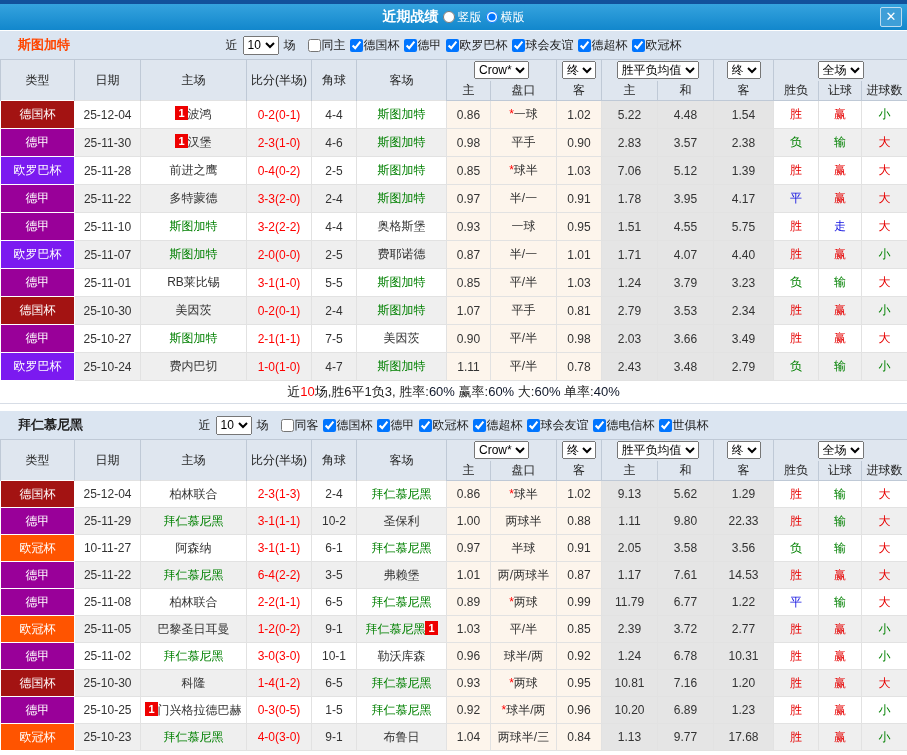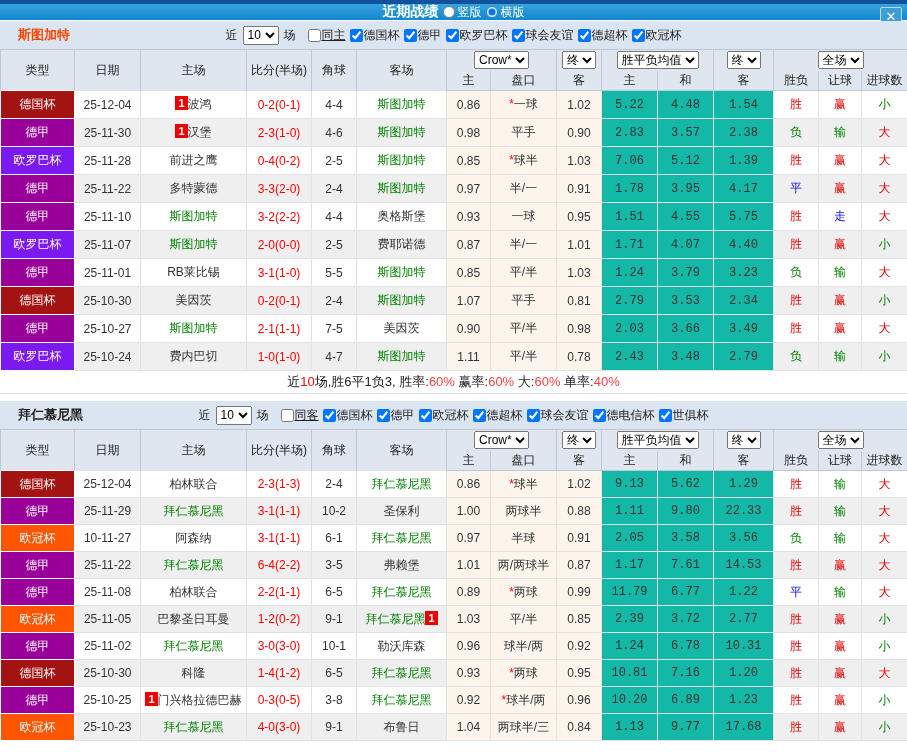--- a/index.html
+++ b/index.html
@@ -4,21 +4,21 @@
 <style>
   * { margin:0; padding:0; box-sizing:border-box; }
   html,body { background:#fff; }
   body {
     width:907px; height:755px; overflow:hidden;
     font-family:"Liberation Sans","DejaVu Sans",sans-serif;
     font-size:12px; color:#333;
   }
   .topstrip { height:4px; background:#12519b; }
   .titlebar {
-    position:relative; height:16px;
+    position:relative; height:26px;
     background:linear-gradient(#35a3de,#1287cc);
     display:flex; align-items:center; justify-content:center;
     color:#fff;
   }
   .titlebar .tgroup { display:flex; align-items:center; gap:4px; }
   .titlebar .ttl { font-weight:bold; font-size:14px; }
   .titlebar label { display:flex; align-items:center; gap:3px; font-size:12px; cursor:pointer; }
   .titlebar input[type=radio] { width:12px; height:12px; }
   .closebtn {
     position:absolute; right:5px; top:3px; width:22px; height:20px;
@@ -30,53 +30,53 @@
     position:relative; height:28px; background:#dbe5f1;
     display:flex; align-items:center; margin-top:1px;
   }
   .teambar .tname { position:absolute; left:18px; font-weight:bold; font-size:13px; }
   .teambar .filters {
     margin:0 auto; display:flex; align-items:center; gap:2px; color:#222;
   }
   .teambar select { font-size:12px; height:19px; margin:0 3px; }
   .teambar label { display:inline-flex; align-items:center; cursor:pointer; }
   .teambar input[type=checkbox] { width:13px; height:13px; margin:0 1px 0 2px; }
-  .scopebox { margin-left:8px; margin-right:0;text-decoration:underline; }
+  .scopebox { margin-left:8px; margin-right:0; }
   table { border-collapse:collapse; table-layout:fixed; width:907px; }
   thead th {
     background:#dfe6ef; border:1px solid #bfc9d6; font-weight:normal;
     font-size:12px; color:#222; text-align:center; padding:0;
   }
   thead tr.selrow th { height:21px; border-bottom:none; }
   thead tr.labrow th { height:20px; border-top:none; }
   thead th.lh { height:41px; }
   thead select { font-size:12px; height:18px; }
   tbody td {
     border:1px solid #e2e2e2; text-align:center; background:#fff;
     padding:0 1px; overflow:hidden; white-space:nowrap;
   }
   .sec0 tbody td { height:28px; }
   .sec1 tbody td { height:27px; }
   tbody tr:nth-child(even) td.st { background:#efefef; }
   td.league { color:#fff; border-color:#fff; }
   td.cream { background:#fdf5ec; }
-  td.lblue { background:#14b8a6;font-family:Liberation Mono, monospace; }
+  td.lblue { background:#e5e5e5; }
   td.score { color:#ff0000; }
   .focal { color:#008000; }
   .badge {
     display:inline-block; background:#ee0000; color:#fff; font-weight:bold;
     font-size:11px; line-height:14px; padding:0 3px; vertical-align:1px;
   }
   .star { color:#ff0000; }
   .sumrow {
     height:23px; line-height:22px; text-align:center; background:#fff;
     border-bottom:1px solid #d7dde6; font-size:13px; color:#222;
   }
   .sumrow .red { color:#ff0000; }
-  .sumrow .blue { color:#ef4444; }
+  .sumrow .blue { color:#0f172a; }
   .gap { height:6px; }
 </style>
 </head>
 <body>
 
 <div class="topstrip"></div>
 
 <div class="titlebar">
   <div class="tgroup">
     <span class="ttl">近期战绩</span>
@@ -570,21 +570,21 @@
             <td class="lblue">1.20</td>
             <td class="st" style="color: rgb(230, 0, 0);">胜</td>
             <td class="st" style="color: rgb(230, 0, 0);">赢</td>
             <td class="st" style="color: rgb(230, 0, 0);">大</td>
           </tr>
           <tr>
             <td class="league" style="background: rgb(153, 0, 153);">德甲</td>
             <td class="st">25-10-25</td>
             <td class="st"><span class="badge">1</span><span class="">门兴格拉德巴赫</span></td>
             <td class="st score">0-3(0-5)</td>
-            <td class="st">3-8</td>
+            <td class="st">1-5</td>
             <td class="st"><span class="focal">拜仁慕尼黑</span></td>
             <td class="cream">0.92</td>
             <td class="cream"><span class="star">*</span>球半/两</td>
             <td class="cream">0.96</td>
             <td class="lblue">10.20</td>
             <td class="lblue">6.89</td>
             <td class="lblue">1.23</td>
             <td class="st" style="color: rgb(230, 0, 0);">胜</td>
             <td class="st" style="color: rgb(230, 0, 0);">赢</td>
             <td class="st" style="color: rgb(0, 128, 0);">小</td>

